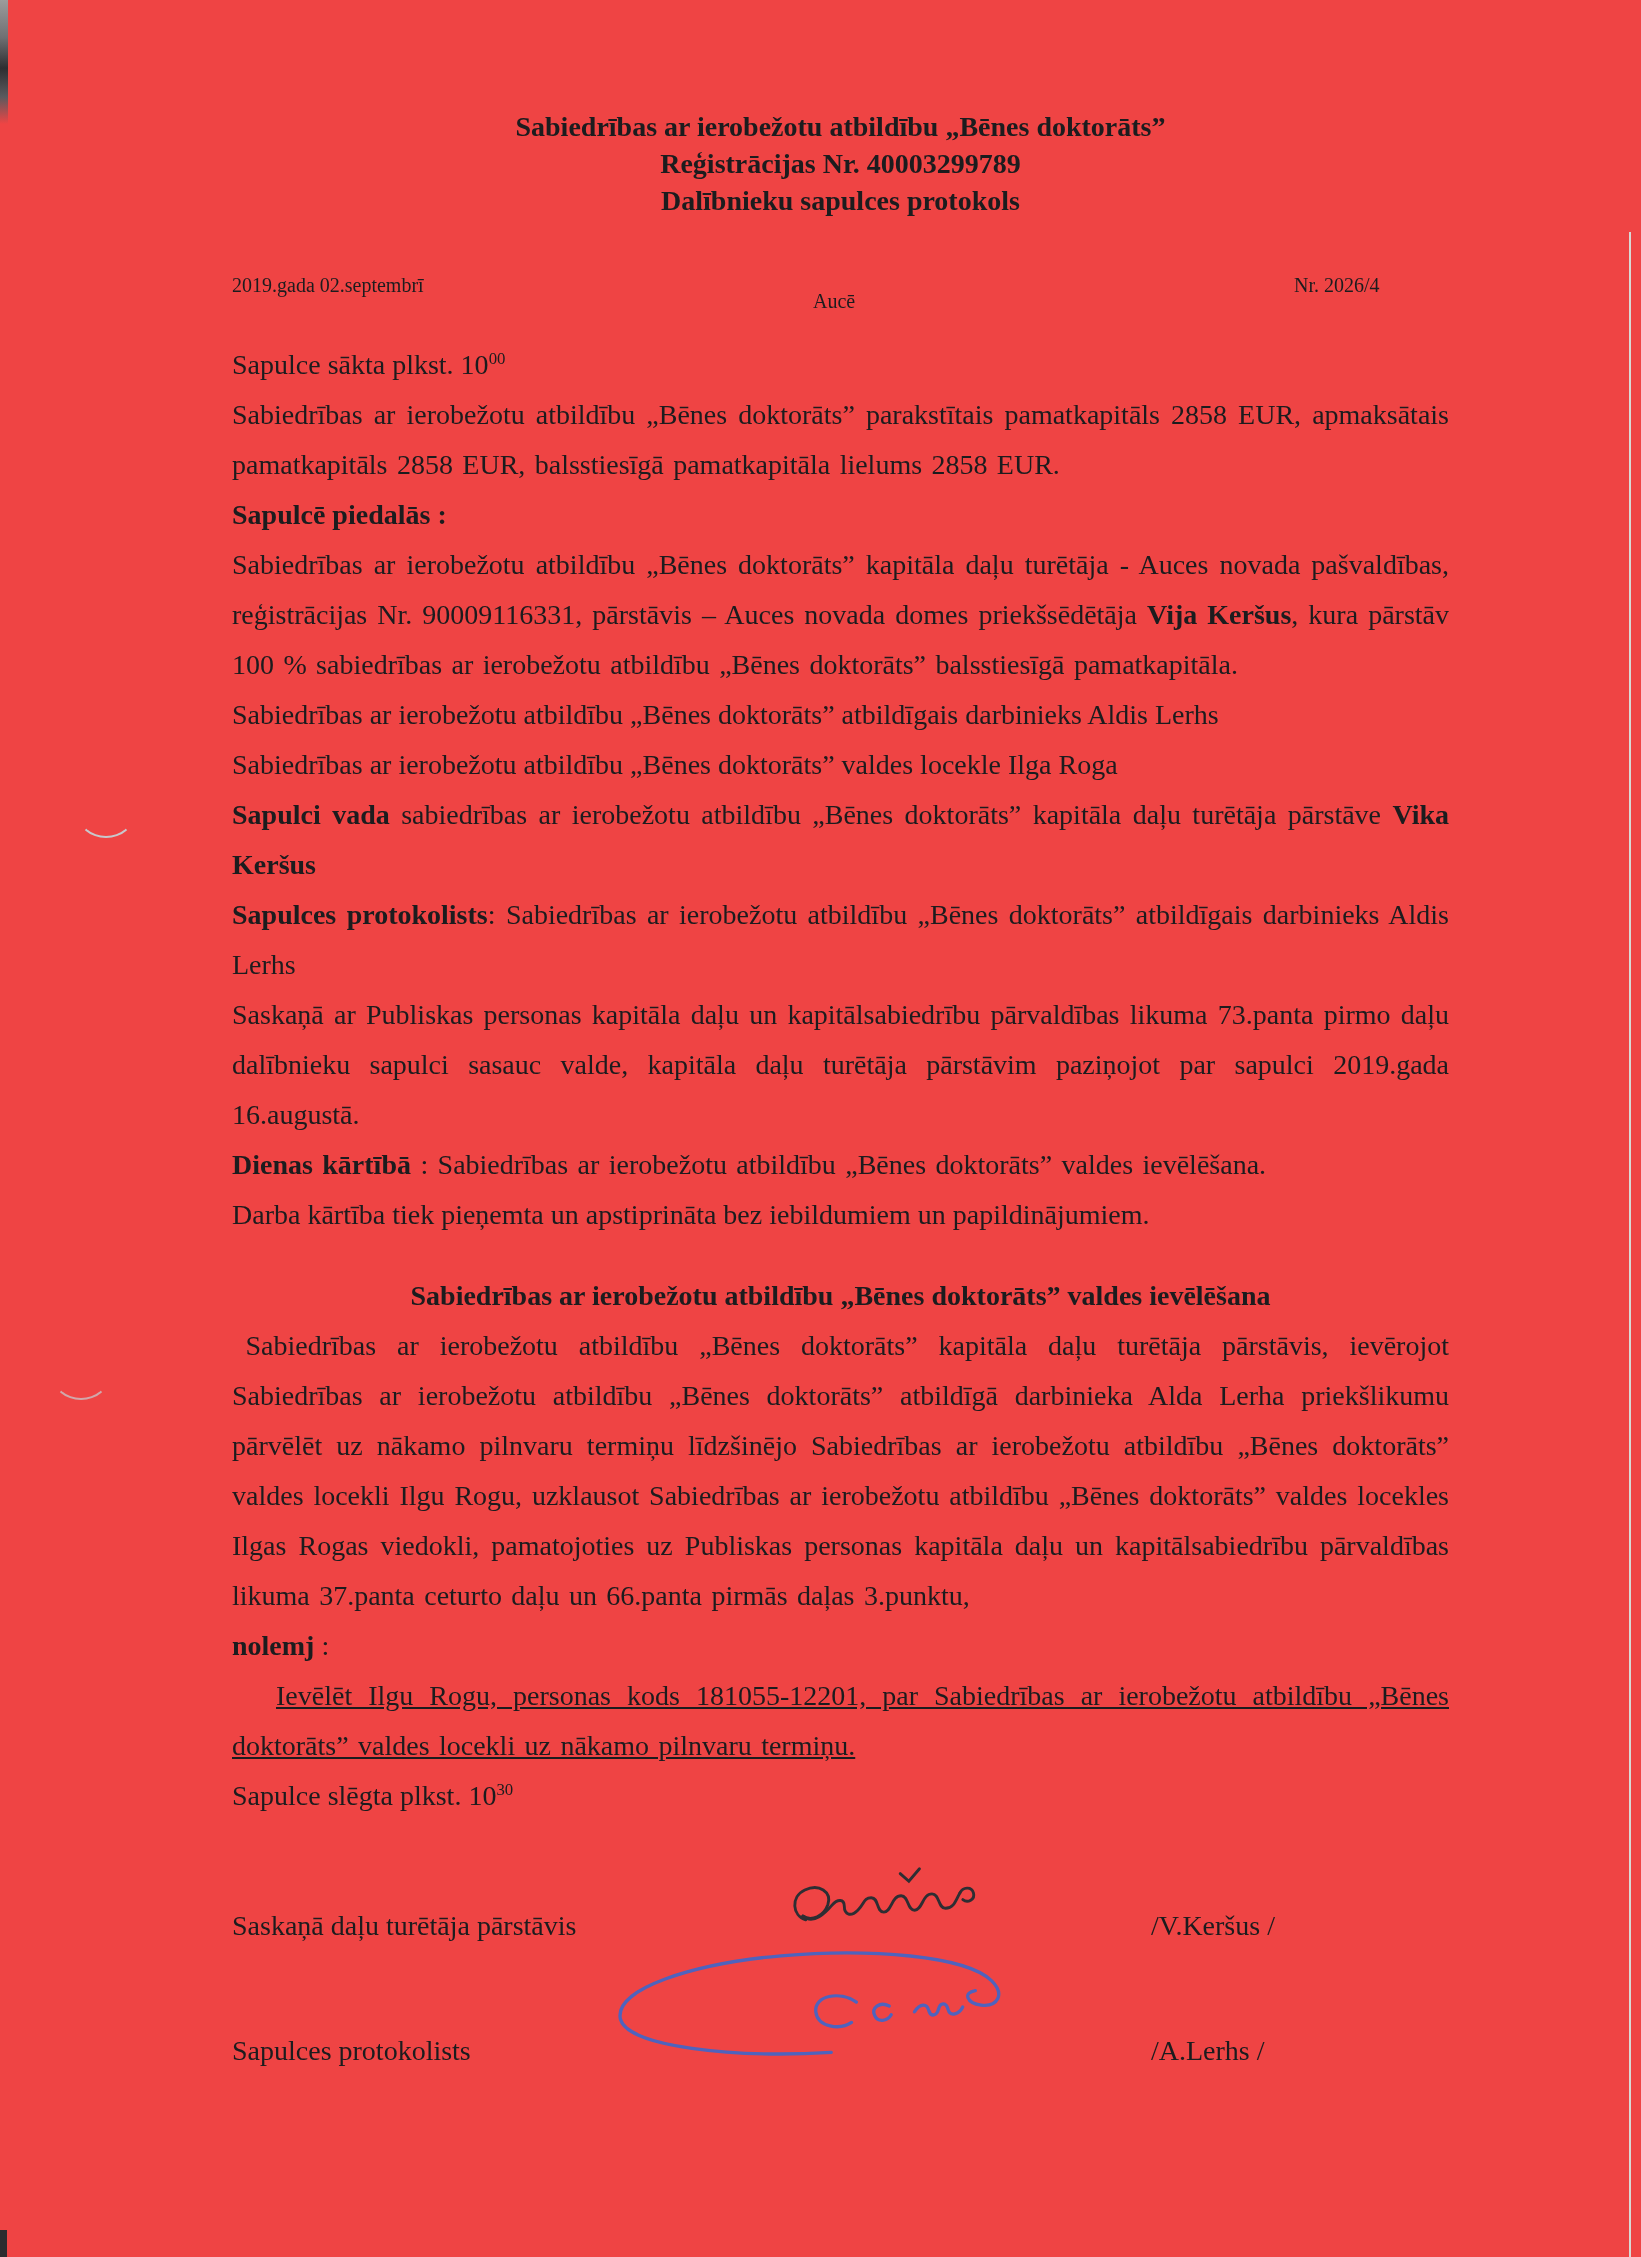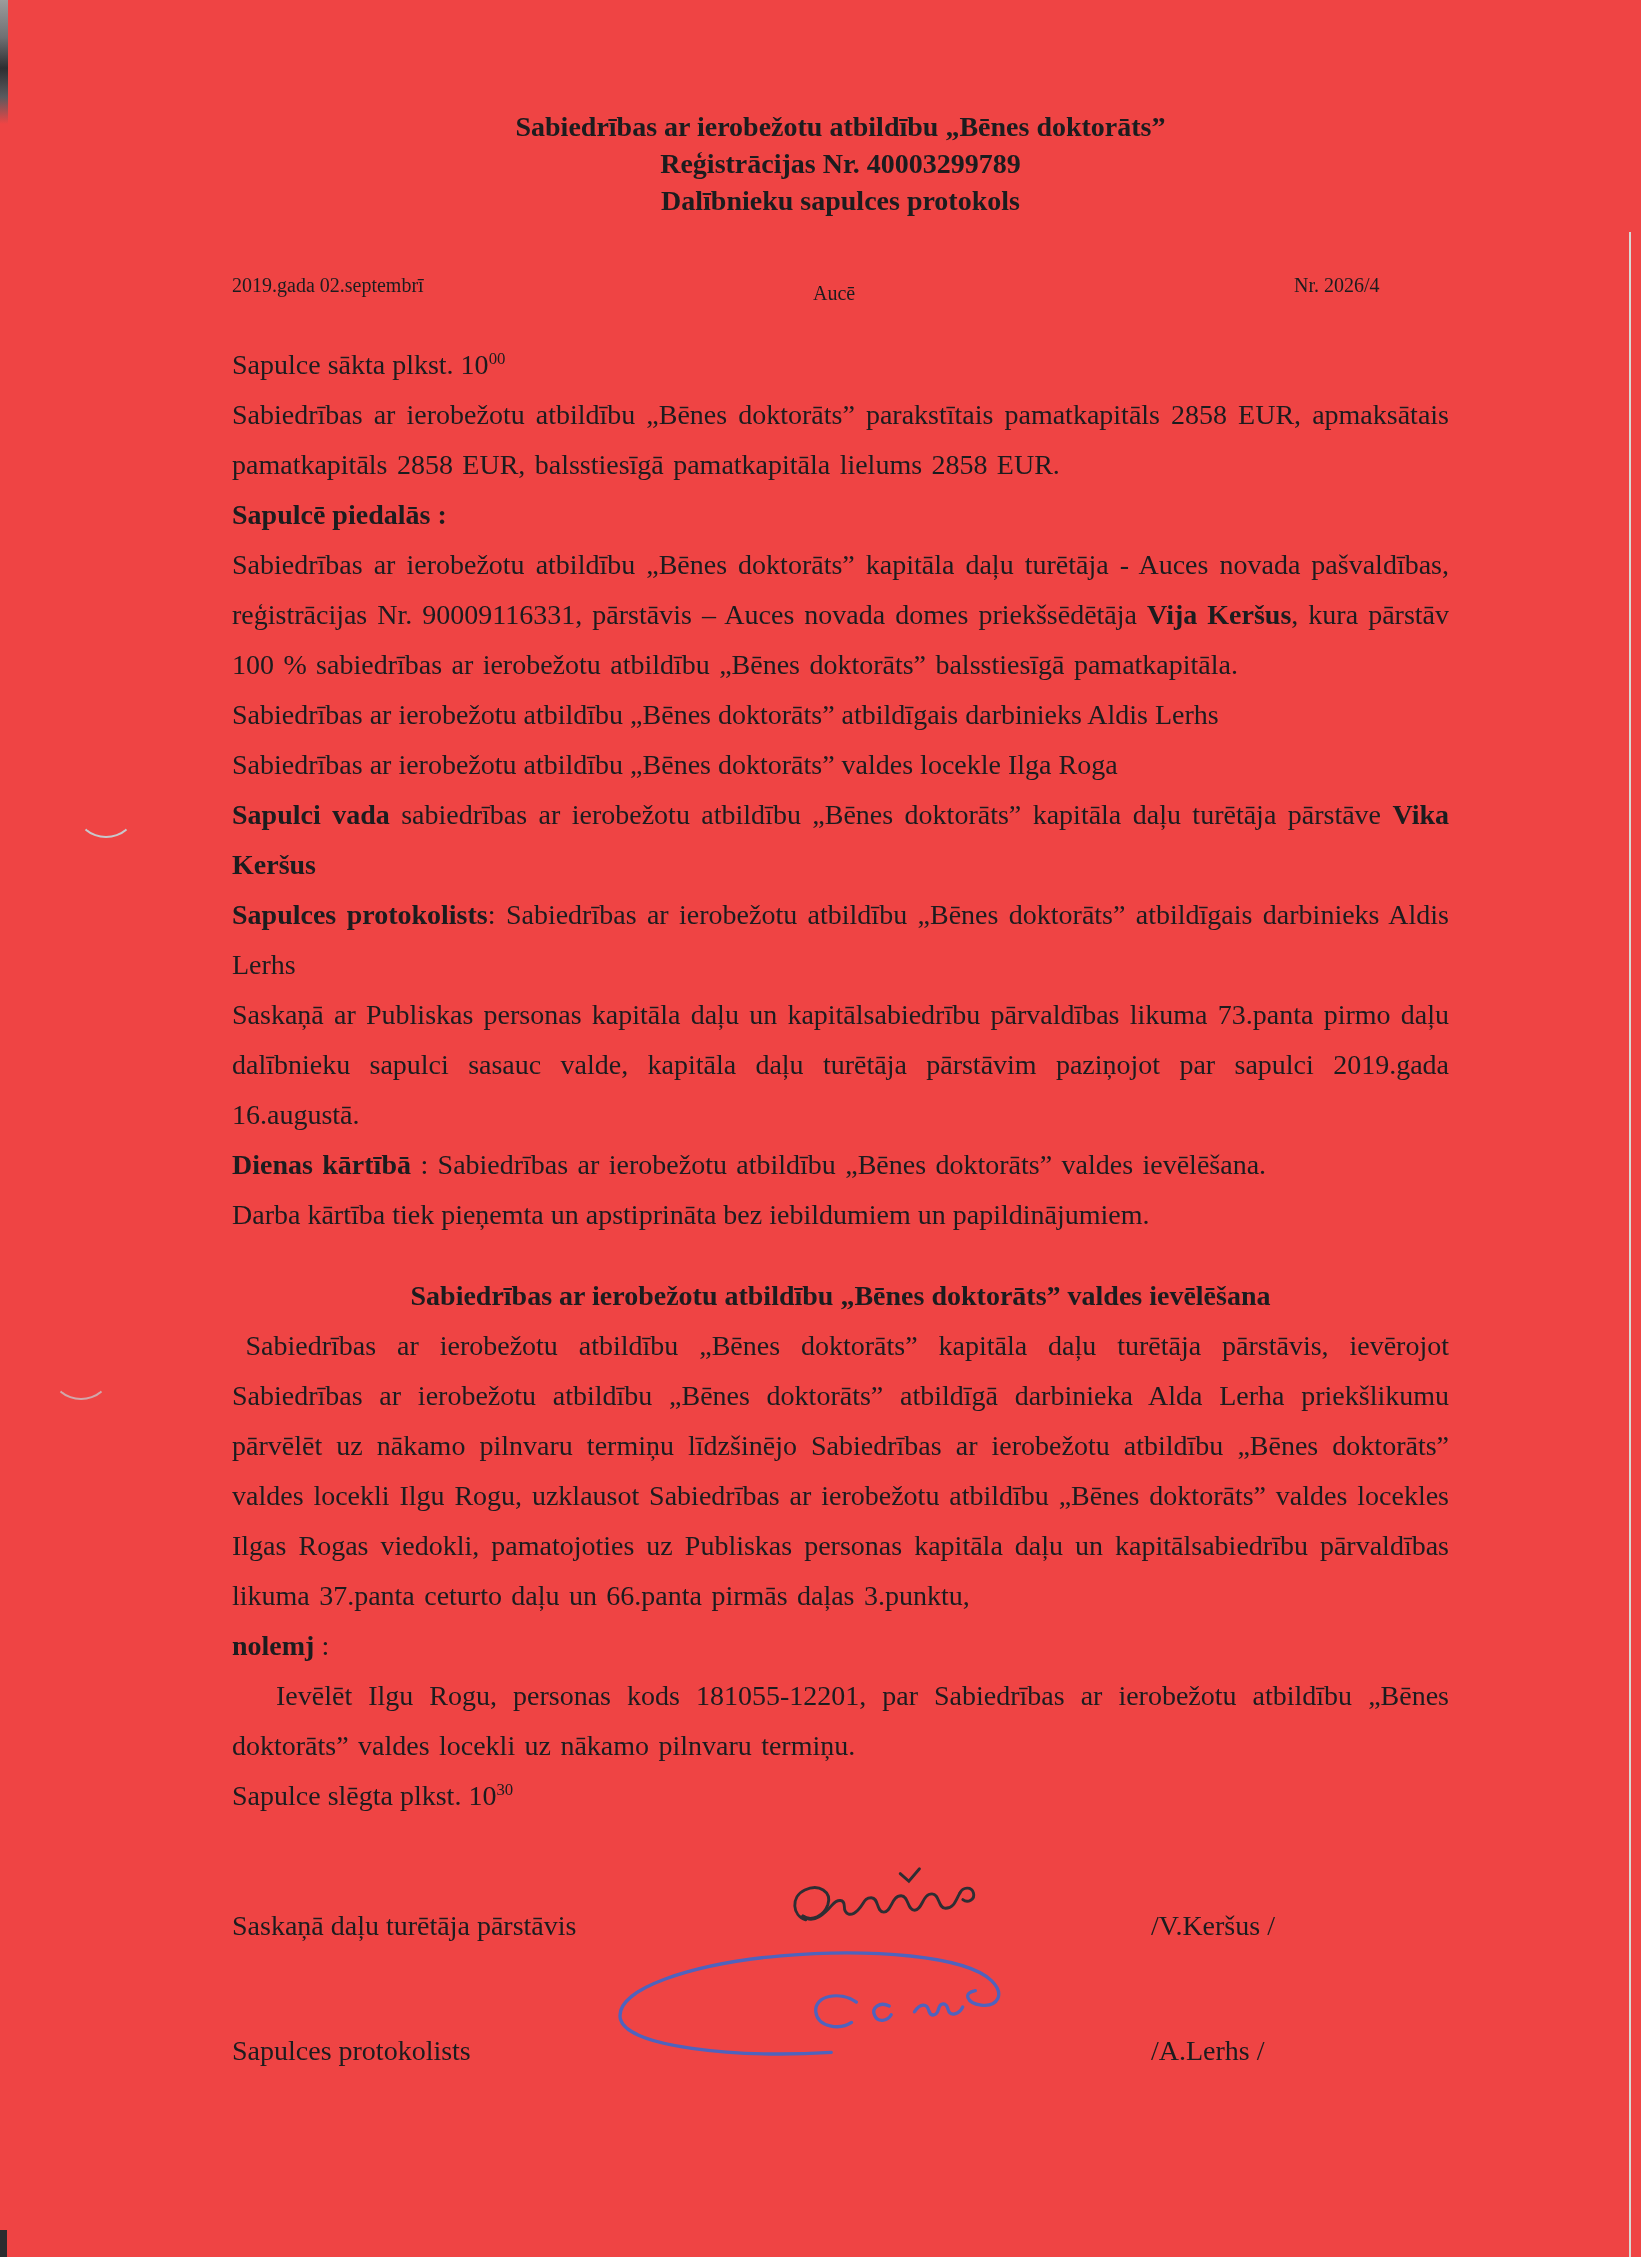--- a/index.html
+++ b/index.html
@@ -9,21 +9,21 @@
     margin:0 auto;
     background:#ef4444;
     font-family:"Liberation Serif", serif;
     color:#1c1c1e;
     overflow:hidden;
   }
   .content{position:absolute;left:232px;top:108px;width:1217px;}
   .title-block{text-align:center;font-weight:bold;font-size:28px;line-height:37px;}
   .title-block div{margin:0;}
   .meta-row{position:relative;margin-top:55px;font-size:20px;height:41px;}
-  .meta-place{position:absolute;left:581px;top:8px;font-family:Liberation Serif, serif;}
+  .meta-place{position:absolute;left:581px;top:16px;font-family:Liberation Serif, serif;}
   .meta-number{position:absolute;left:1062px;top:0;}
   .paras{margin-top:25px;font-size:28px;line-height:50px;}
   p.para{margin:0;}
   p.justify{text-align:justify;word-spacing:2.4px;}
   p.left{text-align:left;}
   p.para sup{font-size:0.6em;line-height:0;vertical-align:super;}
   .section-heading{
     font-size:28px;line-height:50px;font-weight:bold;text-align:center;
     margin:31px 0 0 0;
   }
@@ -86,21 +86,21 @@
         <p class="para justify"><span>Saskaņā ar Publiskas personas kapitāla daļu un kapitālsabiedrību pārvaldības likuma 73.panta pirmo daļu dalībnieku sapulci sasauc valde, kapitāla daļu turētāja pārstāvim paziņojot par sapulci 2019.gada 16.augustā.</span></p>
         <p class="para justify"><b>Dienas kārtībā </b><span>: Sabiedrības ar ierobežotu atbildību „Bēnes doktorāts” valdes ievēlēšana.</span></p>
         <p class="para left"><span>Darba kārtība tiek pieņemta un apstiprināta bez iebildumiem un papildinājumiem.</span></p>
       </section>
 
     <h2 class="section-heading">Sabiedrības ar ierobežotu atbildību „Bēnes doktorāts” valdes ievēlēšana</h2>
 
     <section class="paras paras-2">
         <p class="para justify" style="text-indent: 13.5px;"><span>Sabiedrības ar ierobežotu atbildību „Bēnes doktorāts” kapitāla daļu turētāja pārstāvis, ievērojot Sabiedrības ar ierobežotu atbildību „Bēnes doktorāts” atbildīgā darbinieka Alda Lerha priekšlikumu pārvēlēt uz nākamo pilnvaru termiņu līdzšinējo Sabiedrības ar ierobežotu atbildību „Bēnes doktorāts” valdes locekli Ilgu Rogu, uzklausot Sabiedrības ar ierobežotu atbildību „Bēnes doktorāts” valdes locekles Ilgas Rogas viedokli, pamatojoties uz Publiskas personas kapitāla daļu un kapitālsabiedrību pārvaldības likuma 37.panta ceturto daļu un 66.panta pirmās daļas 3.punktu,</span></p>
         <p class="para left"><b>nolemj </b><span>:</span></p>
-        <p class="para justify" style="text-indent: 44px;"><span>Ievēlēt Ilgu Rogu, personas kods 181055-12201, par Sabiedrības ar ierobežotu atbildību „Bēnes doktorāts” valdes locekli uz nākamo pilnvaru termiņu.</span></p>
+        <p class="para justify" style="text-indent: 44px; text-decoration: underline;"><span>Ievēlēt Ilgu Rogu, personas kods 181055-12201, par Sabiedrības ar ierobežotu atbildību „Bēnes doktorāts” valdes locekli uz nākamo pilnvaru termiņu.</span></p>
         <p class="para left"><span>Sapulce slēgta plkst. 10</span><span><sup>30</sup></span></p>
       </section>
 
     <div class="signatures">
 
       <span class="sig-label sig-label-1">Saskaņā daļu turētāja pārstāvis</span>
       <svg class="sig-svg-1" width="212" height="93" viewBox="0 0 220 96" fill="none" aria-hidden="true">
         <g stroke="#2e2e33" stroke-width="3" stroke-linecap="round" fill="none">
           <path d="M34 66 C20 62 18 42 33 35 C48 28 61 37 57 50 C53 62 40 68 31 62"></path>
           <path d="M31 62 C42 72 55 58 61 51 C67 44 74 44 74 52 C74 61 81 63 88 56 C95 49 94 43 102 43 C110 43 107 58 115 58 C123 58 123 41 133 41 C141 41 139 56 147 56 C155 56 155 39 165 39 C173 39 171 54 179 54 C188 54 190 45 194 38"></path>

